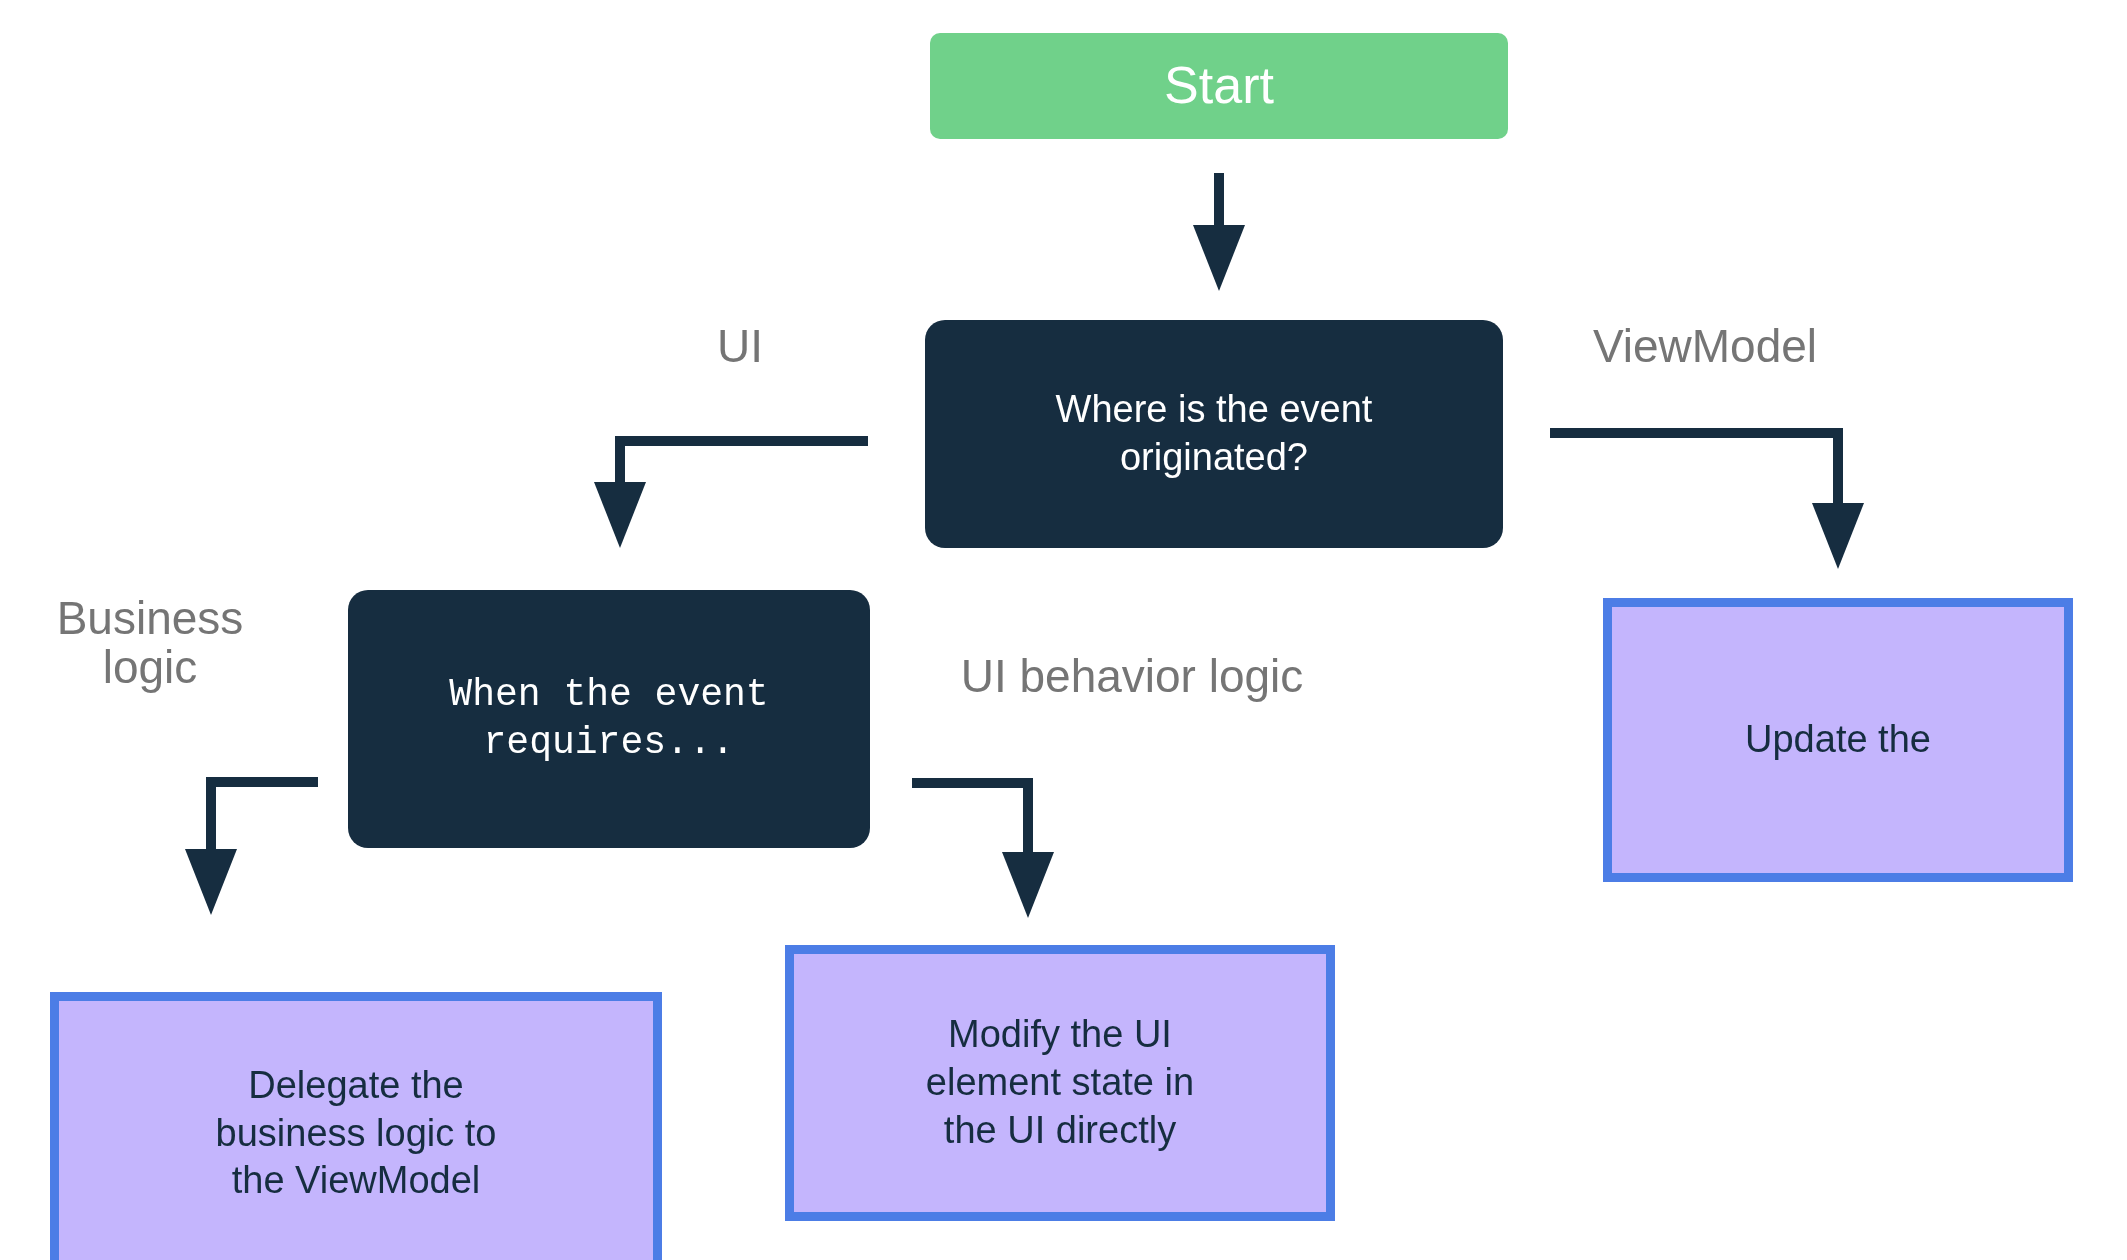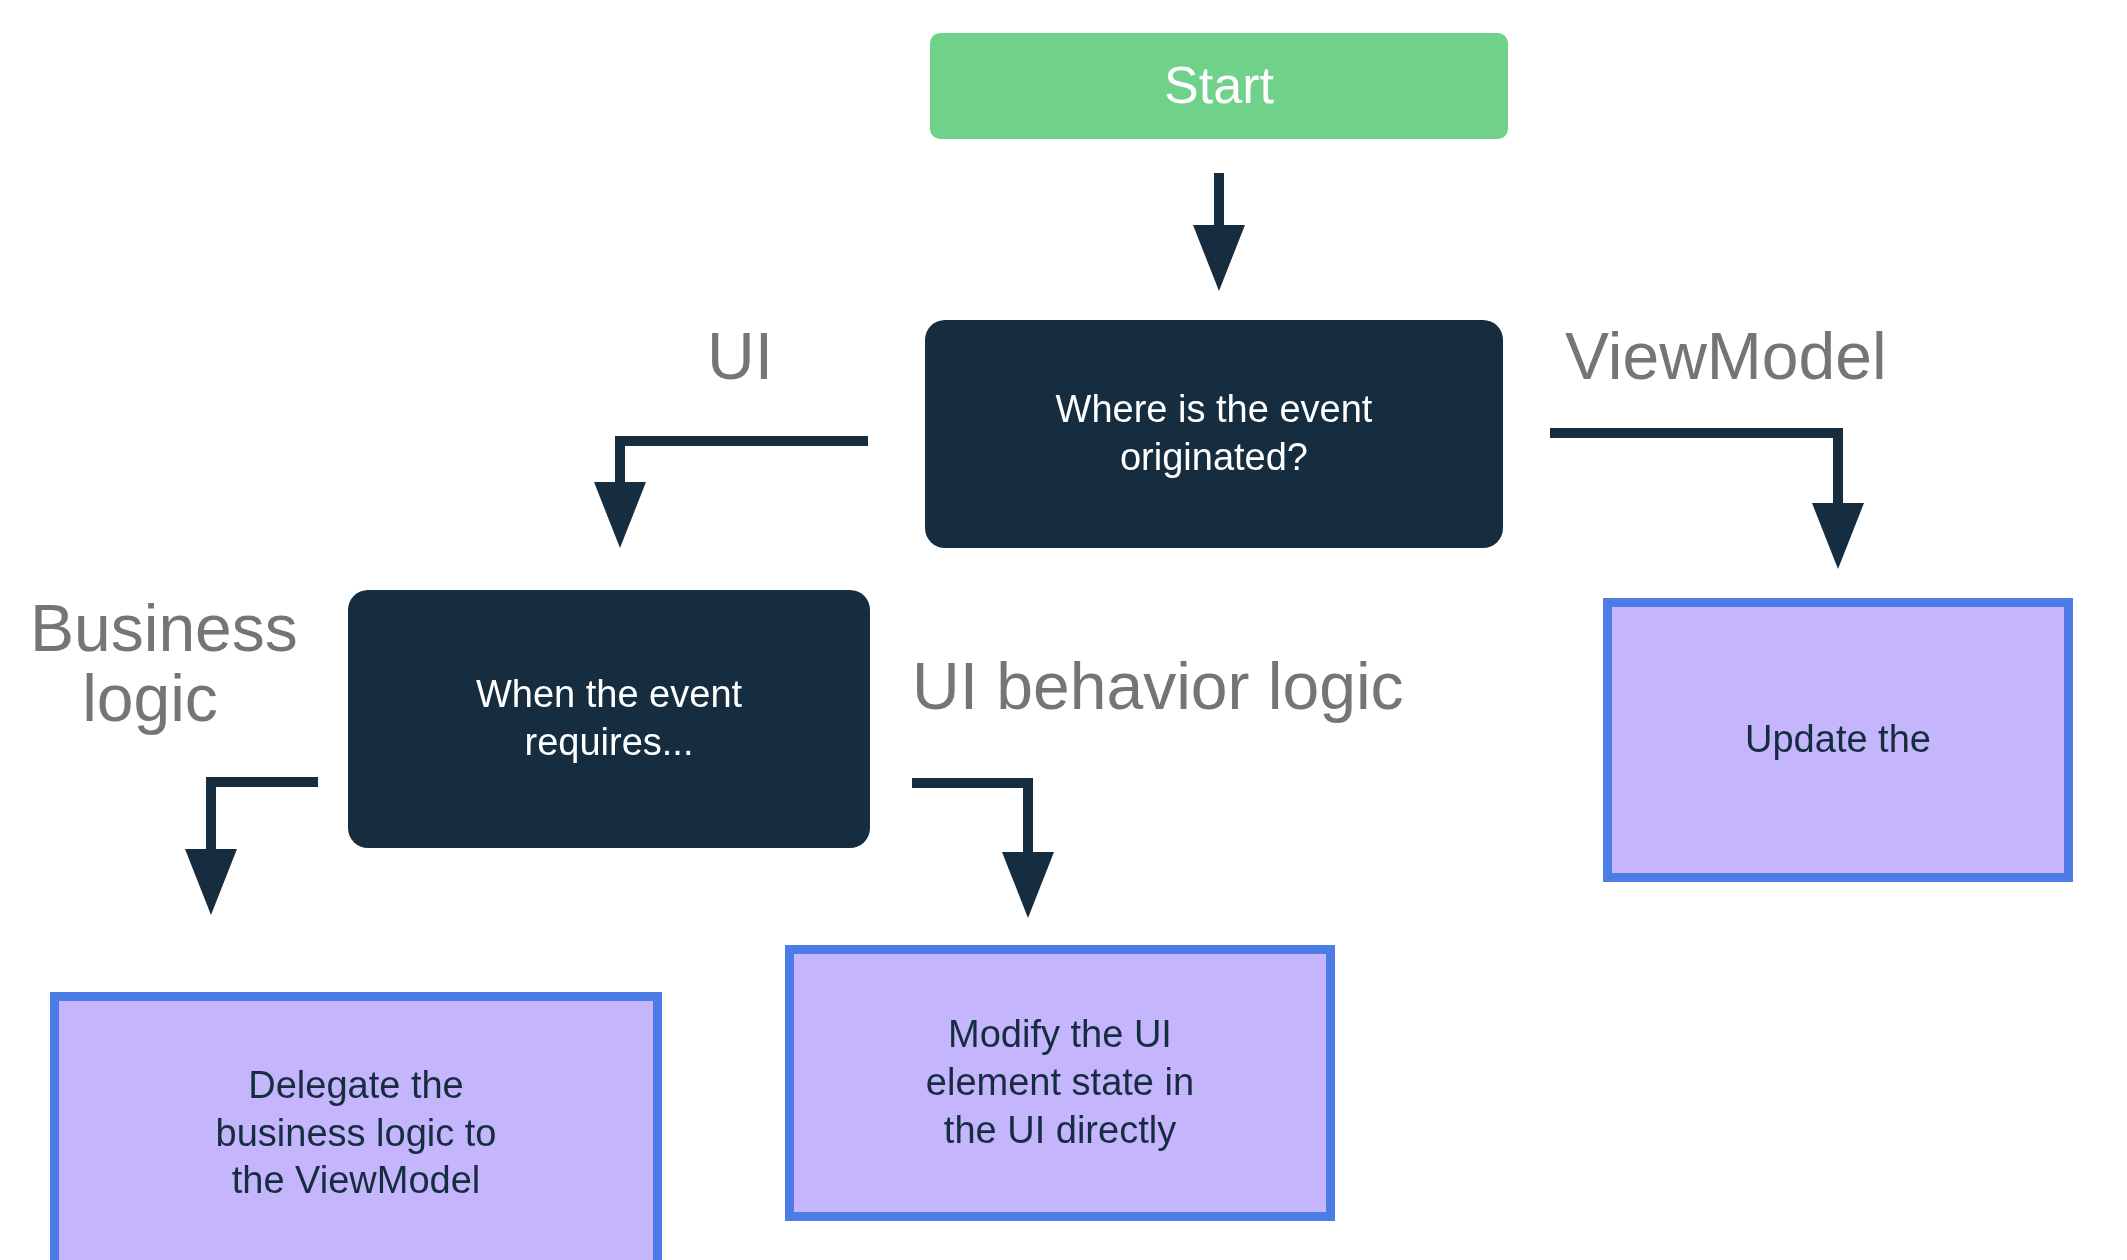--- a/index.html
+++ b/index.html
@@ -42,21 +42,21 @@
     border-radius:20px;
   }
   .outcome{
     background:#c4b5fd;
     border:9px solid var(--blue);
     color:var(--navy);
   }
   .edge-label{
     position:absolute;
     color:var(--gray);
-    font-size:66px;
+    font-size:46px;
     line-height:1.06;
     text-align:center;
     white-space:nowrap;
   }
   .seg{
     position:absolute;
     background:var(--navy);
   }
   .head{
     position:absolute;
@@ -90,21 +90,21 @@
   <div class="seg" style="left:616px;top:436px;width:252px;height:10px;"></div>
   <div class="seg" style="left:615px;top:436px;width:10px;height:52px;"></div>
   <div class="head" style="left:594px;top:482px;"></div>
 
   <div class="edge-label" style="left:1565px;top:322px;width:280px;">ViewModel</div>
 
   <div class="seg" style="left:1550px;top:428px;width:293px;height:10px;"></div>
   <div class="seg" style="left:1833px;top:428px;width:10px;height:79px;"></div>
   <div class="head" style="left:1812px;top:503px;"></div>
 
-  <div class="node navybox" style="left:348px;top:590px;width:522px;height:258px;">
+  <div class="node navybox" style="left:348px;top:590px;width:522px;height:258px;font-family:Liberation Mono, monospace;">
     <div class="txt">
       <span>When the event</span><br>
       <span>requires...</span>
     </div>
   </div>
 
   <div class="node outcome" style="left:1603px;top:598px;width:470px;height:284px;">
     <div class="txt">
       <span>Update the</span><br>
     </div>

